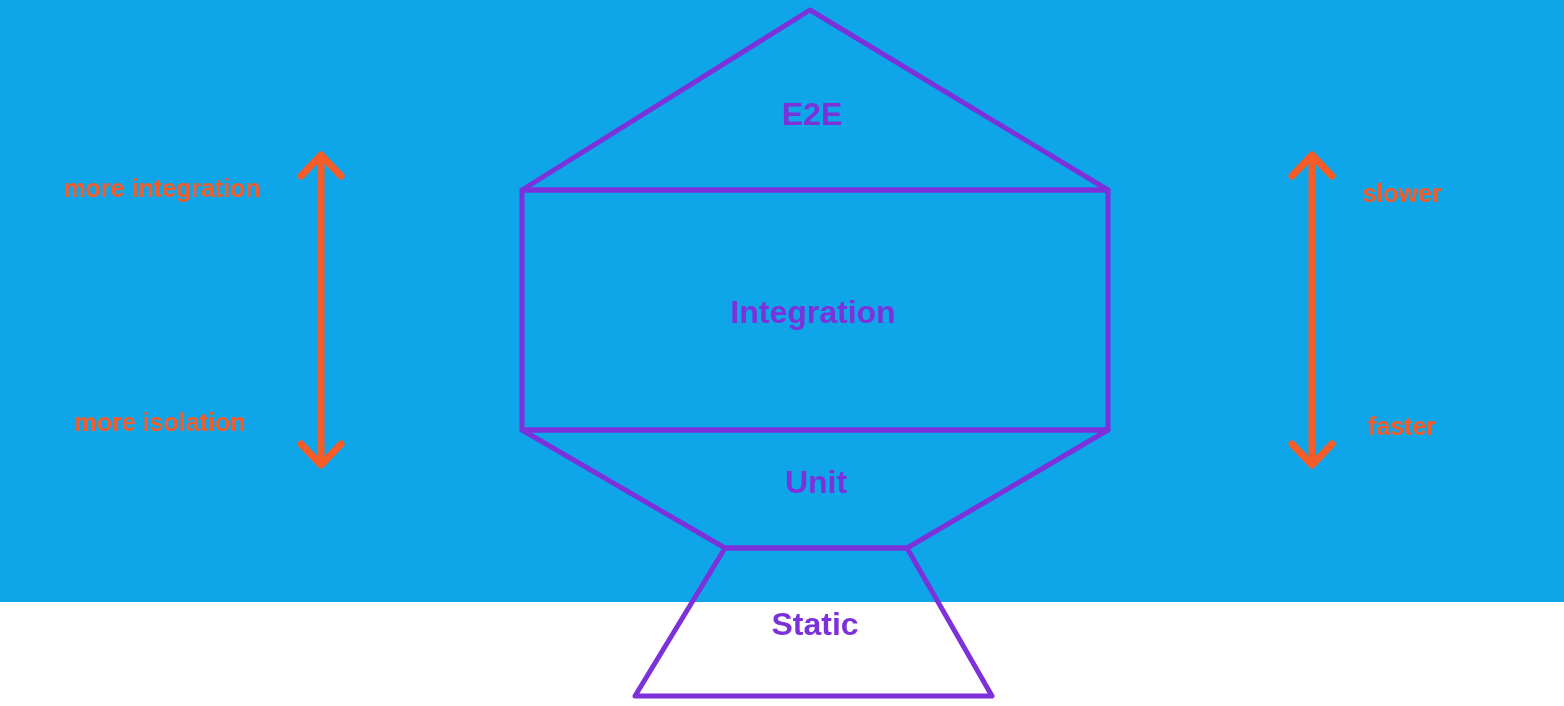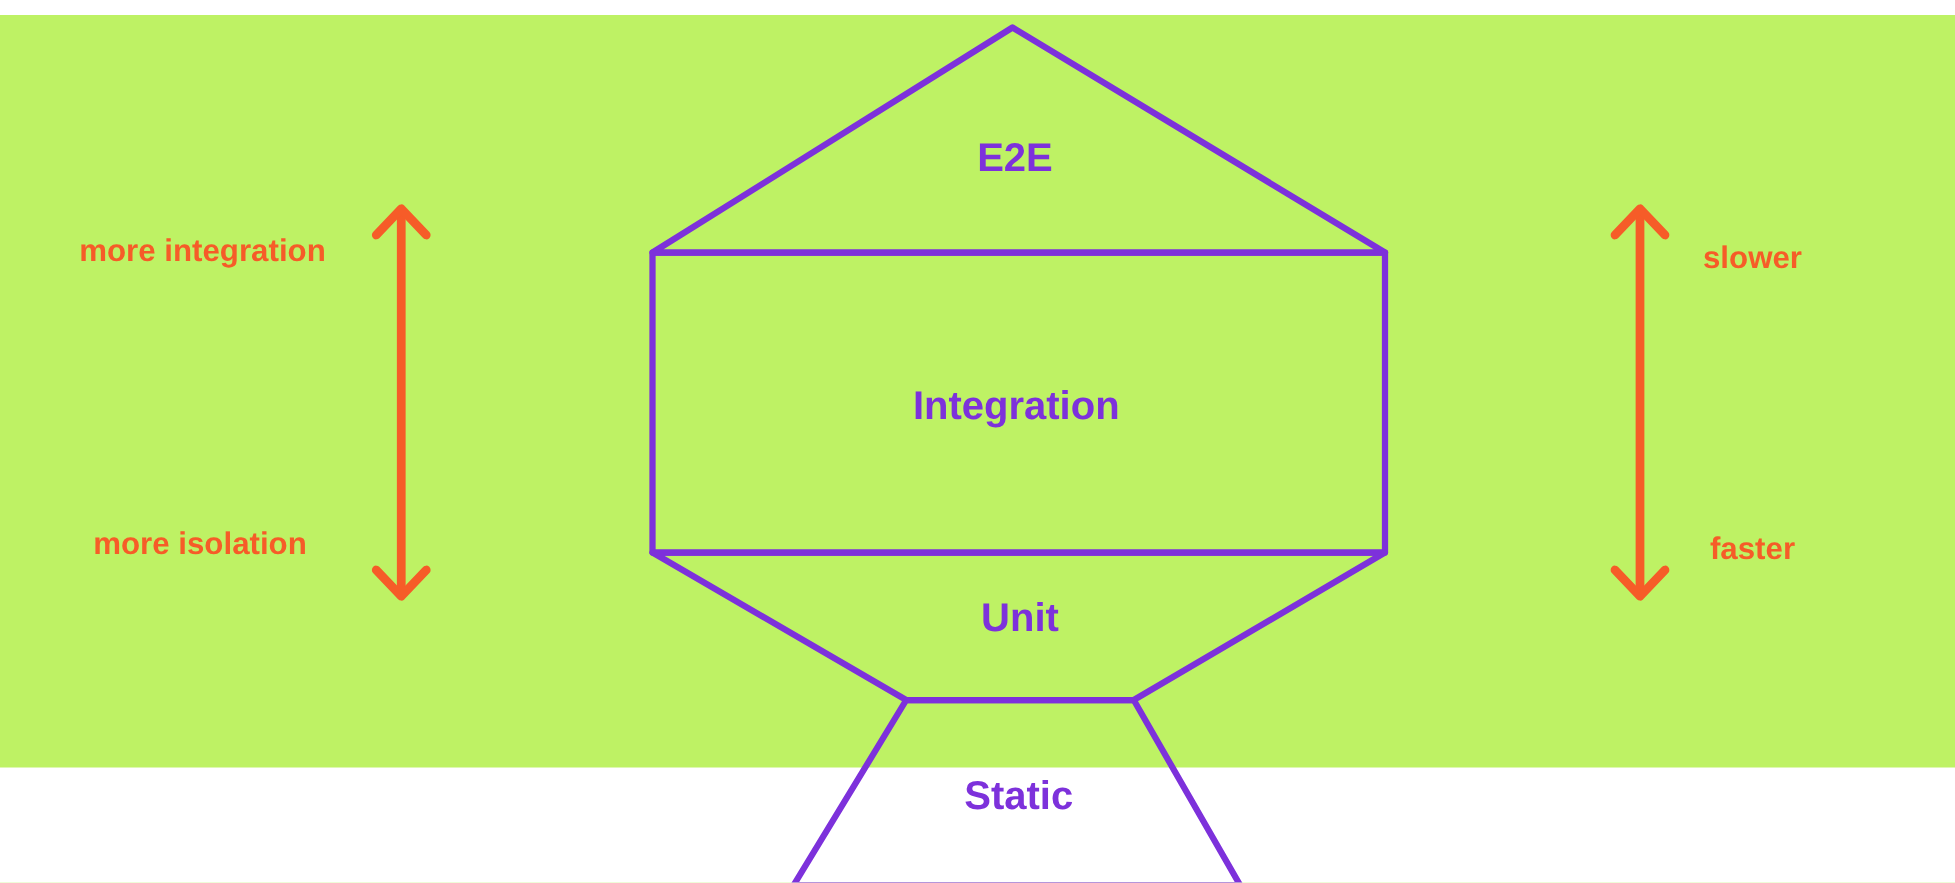--- a/index.html
+++ b/index.html
@@ -8,22 +8,21 @@
     background: #ffffff;
     width: 1564px;
     height: 706px;
     overflow: hidden;
     font-family: "Liberation Sans", sans-serif;
   }
   .stage {
     position: relative;
     width: 1564px;
     height: 602px;
-    background: #bef264;
-    margin-top: 12px;
+    background: #0ea5e9;
   }
   svg { display: block; }
   .trophy-shape {
     fill: none;
     stroke: #7d31db;
     stroke-width: 5;
     stroke-linejoin: round;
   }
   .trophy-label {
     fill: #7d31db;

